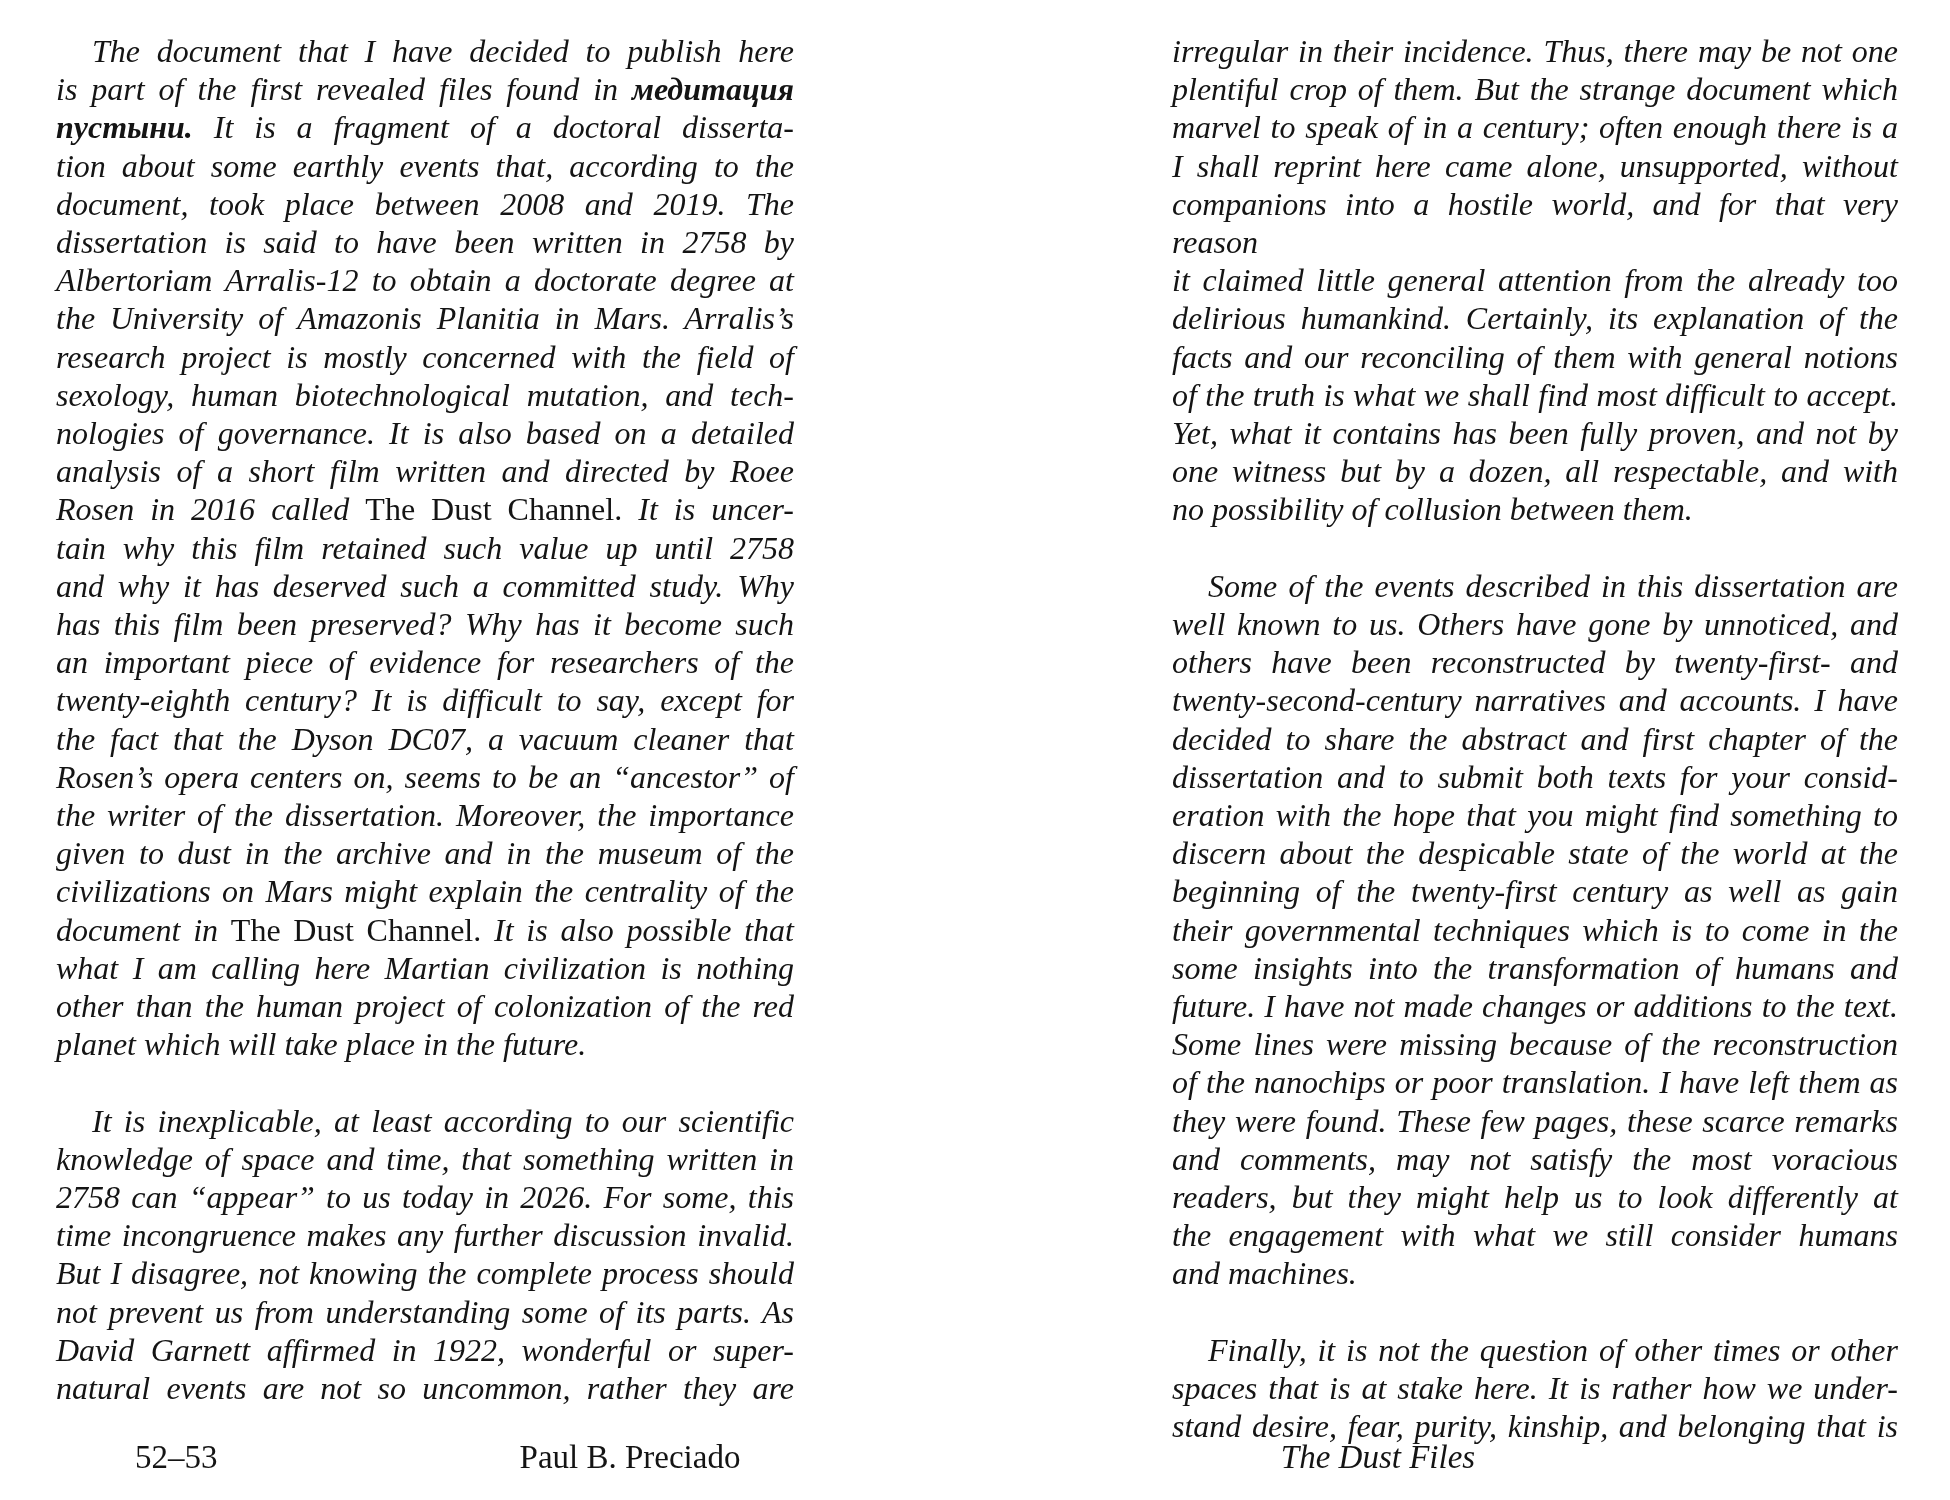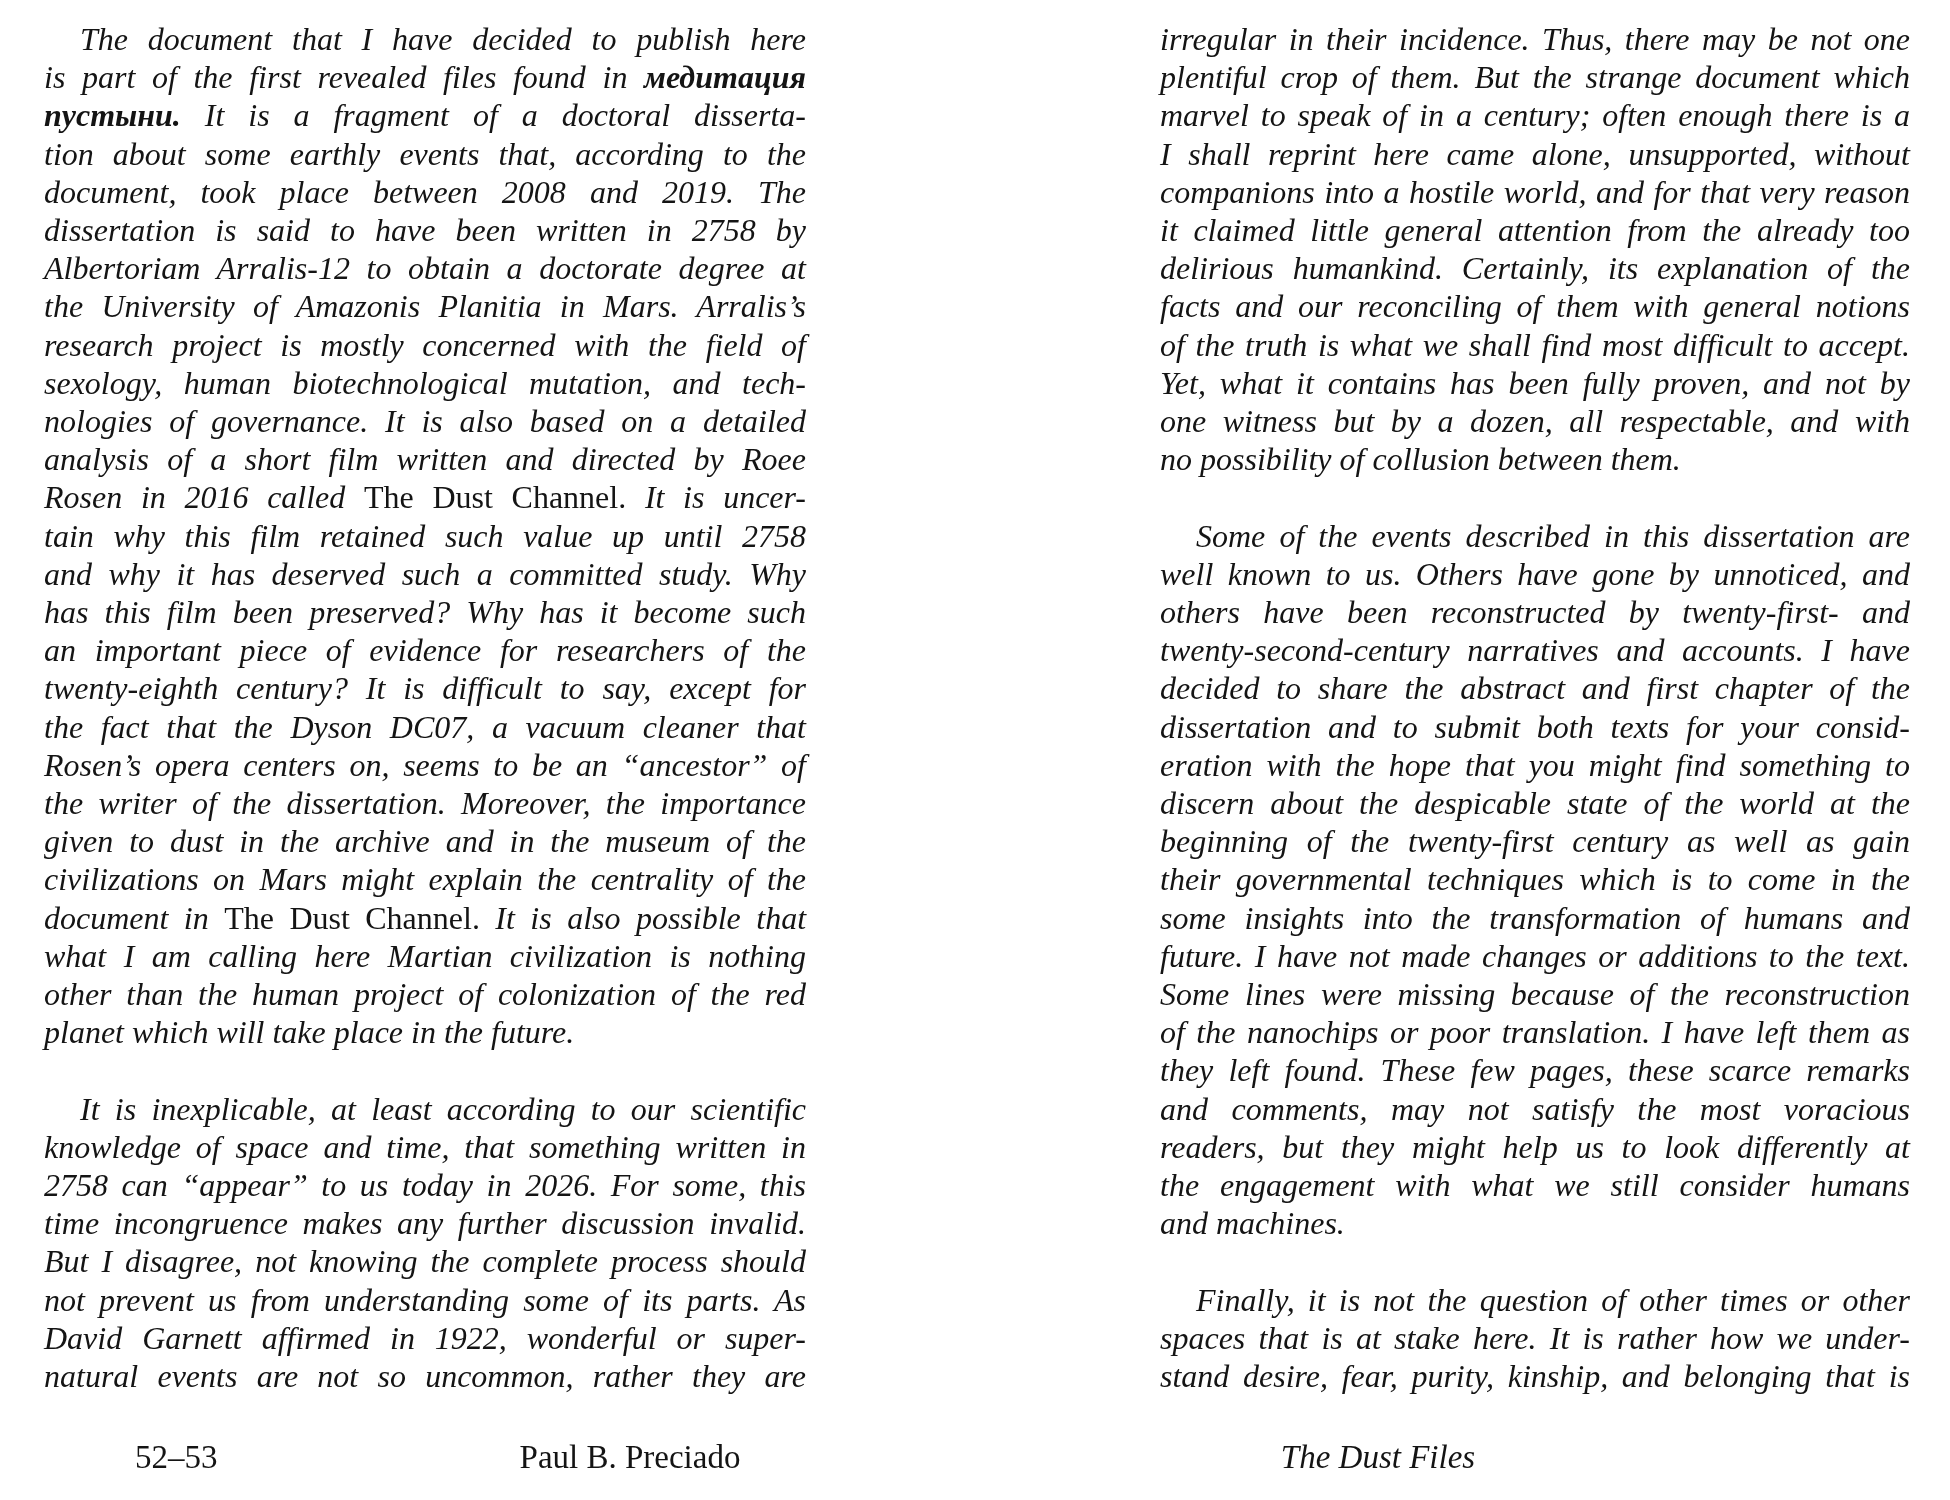--- a/index.html
+++ b/index.html
@@ -9,21 +9,21 @@
     position: relative;
     font-family: "Liberation Serif", serif;
     color: #141414;
     overflow: hidden;
   }
   .page { position: absolute; top: 0; height: 100%; }
   .column { position: absolute; top: 20px; }
   .column-left  { left: 44px;   width: 762px; }
   .column-right { left: 1160px; width: 750px; }
 
-  .paragraph { margin: 0; }
+  .paragraph { margin: 12px; }
   .paragraph + .paragraph { margin-top: 38.2px; }
 
   .line {
     font-size: 32px;
     line-height: 38.2px;
     font-style: italic;
     text-align: justify;
     text-align-last: justify;
     white-space: normal;
   }
@@ -122,21 +122,21 @@
           <div class="line"><span class="seg-italic">decided to share the abstract and first chapter of the</span></div>
           <div class="line"><span class="seg-italic">dissertation and to submit both texts for your consid-</span></div>
           <div class="line"><span class="seg-italic">eration with the hope that you might find something to</span></div>
           <div class="line"><span class="seg-italic">discern about the despicable state of the world at the</span></div>
           <div class="line"><span class="seg-italic">beginning of the twenty-first century as well as gain</span></div>
           <div class="line"><span class="seg-italic">their governmental techniques which is to come in the</span></div>
           <div class="line"><span class="seg-italic">some insights into the transformation of humans and</span></div>
           <div class="line"><span class="seg-italic">future. I have not made changes or additions to the text.</span></div>
           <div class="line"><span class="seg-italic">Some lines were missing because of the reconstruction</span></div>
           <div class="line"><span class="seg-italic">of the nanochips or poor translation. I have left them as</span></div>
-          <div class="line"><span class="seg-italic">they left found. These few pages, these scarce remarks</span></div>
+          <div class="line"><span class="seg-italic">they were found. These few pages, these scarce remarks</span></div>
           <div class="line"><span class="seg-italic">and comments, may not satisfy the most voracious</span></div>
           <div class="line"><span class="seg-italic">readers, but they might help us to look differently at</span></div>
           <div class="line"><span class="seg-italic">the engagement with what we still consider humans</span></div>
           <div class="line lastline"><span class="seg-italic">and machines.</span></div>
         </div>
         <div class="paragraph">
           <div class="line indent"><span class="seg-italic">Finally, it is not the question of other times or other</span></div>
           <div class="line"><span class="seg-italic">spaces that is at stake here. It is rather how we under-</span></div>
           <div class="line"><span class="seg-italic">stand desire, fear, purity, kinship, and belonging that is</span></div>
         </div>

